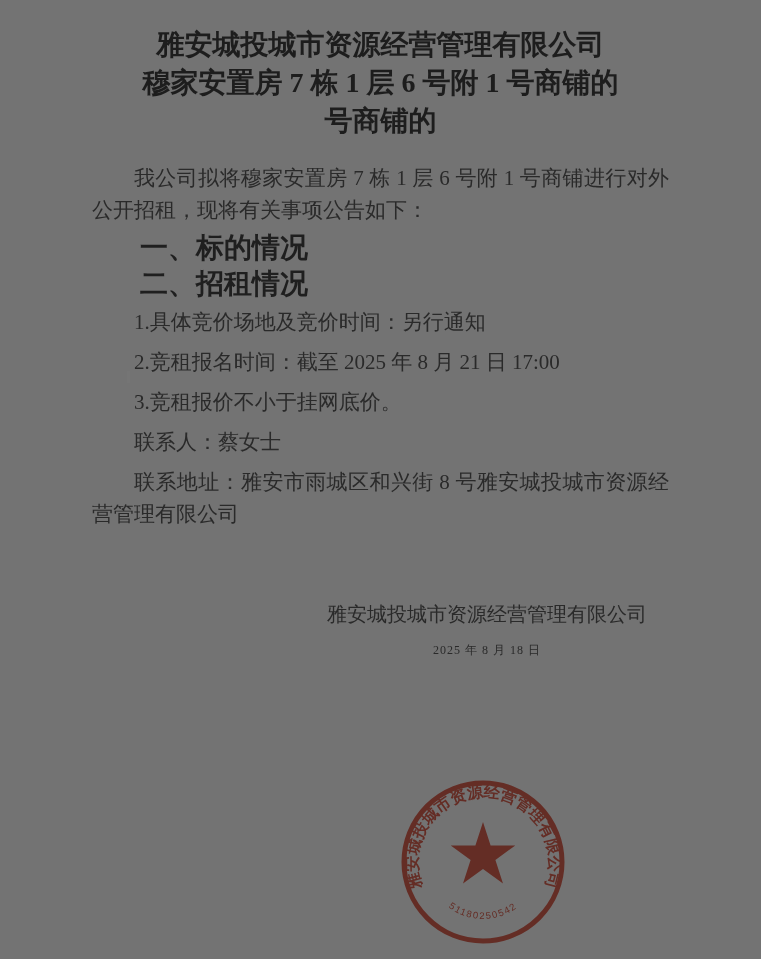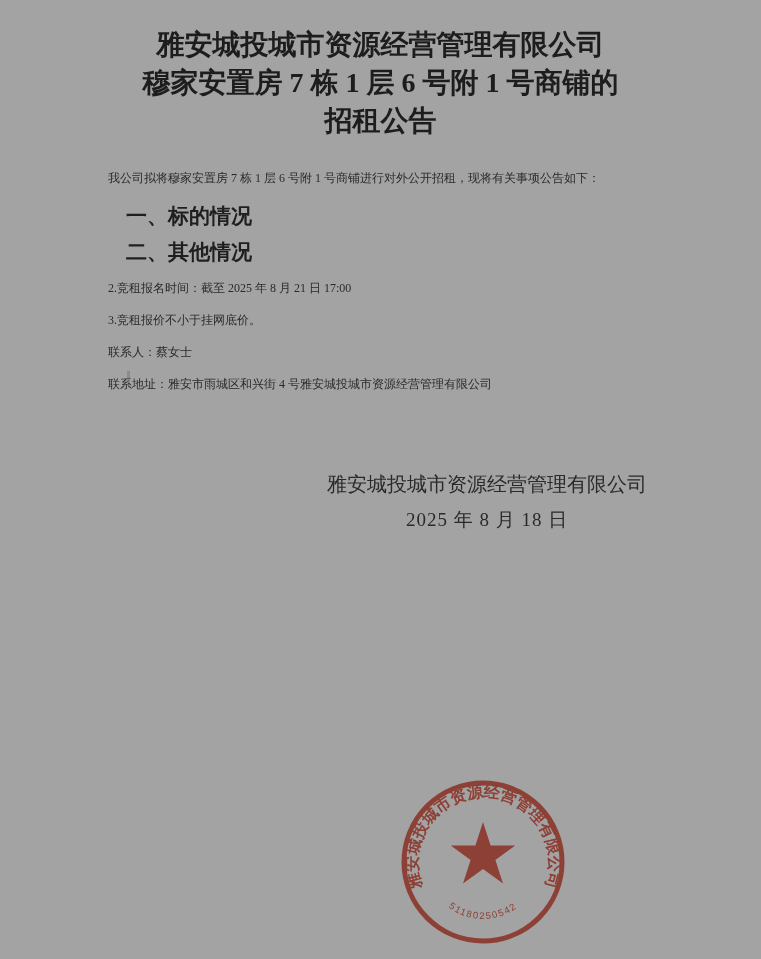--- a/index.html
+++ b/index.html
@@ -1,63 +1,63 @@
 <!DOCTYPE html>
 <html><head>
 <meta charset="utf-8">
 <style>
   html,body{margin:0;padding:0;background:#ffffff;}
   .page{
     position:relative;
     width:761px;height:959px;
-    background:#a3a3a3;
+    background:#737373;
     overflow:hidden;
     box-sizing:border-box;
     padding:26px 84px 0 84px;
     color:#2a2a2a;
     font-family:"Liberation Serif","DejaVu Serif",serif;
   }
   .title{
     margin:0 0 22px 0;
     font-size:28px;
     line-height:38px;
     font-weight:700;
     text-align:center;
     color:#1d1d1d;
     font-family:"Liberation Serif","DejaVu Serif",serif;
   }
   .title .t-line{display:block;}
   p.body{
-    margin:0;
-    font-size:12px;
+    margin:8px;
+    font-size:21px;
     line-height:32px;
     text-indent:2em;
     text-align:justify;
     text-justify:inter-ideograph;
     color:#2a2a2a;
   }
   h2.heading{
     margin:8px 0 6px 0;
-    font-size:21px;
+    font-size:28px;
     line-height:28px;
     font-weight:700;
     text-indent:2em;
     color:#1f1f1f;
     font-family:"Liberation Sans","DejaVu Sans",sans-serif;
   }
   .footer{
     position:relative;
     margin-top:70px;
     margin-left:130px;
     width:546px;
     text-align:center;
     z-index:1;
   }
   .footer .company{font-size:20px;line-height:28px;color:#2a2a2a;}
-  .footer .date{margin-top:9px;font-size:19px;line-height:26px;letter-spacing:1px;color:#2a2a2a;}
+  .footer .date{margin-top:9px;font-size:12px;line-height:26px;letter-spacing:1px;color:#2a2a2a;}
   .seal{
     position:absolute;
     left:388px;top:772px;
     width:190px;height:190px;
     opacity:0.82;
     mix-blend-mode:multiply;
     z-index:2;
     pointer-events:none;
   }
   .seal .ring{fill:none;stroke:#d6402b;stroke-width:5;}
@@ -78,34 +78,35 @@
   }
 </style>
 </head>
 <body>
 
 <div class="page">
 
   <h1 class="title">
     <span class="t-line">雅安城投城市资源经营管理有限公司</span>
     <span class="t-line">穆家安置房 7 栋 1 层 6 号附 1 号商铺的</span>
-    <span class="t-line">招租公告</span>
+    <span class="t-line">号商铺的</span>
   </h1>
 
   <p class="body">我公司拟将穆家安置房 7 栋 1 层 6 号附 1 号商铺进行对外公开招租，现将有关事项公告如下：</p>
 
   <h2 class="heading">一、标的情况</h2>
 
-  <h2 class="heading">二、其他情况</h2>
+  <h2 class="heading">二、招租情况</h2>
 
+  <p class="body">1.具体竞价场地及竞价时间：另行通知</p>
   <p class="body">2.竞租报名时间：截至 2025 年 8 月 21 日 17:00</p>
   <p class="body">3.竞租报价不小于挂网底价。</p>
 
   <p class="body">联系人：蔡女士</p>
-  <p class="body">联系地址：雅安市雨城区和兴街 4 号雅安城投城市资源经营管理有限公司</p>
+  <p class="body">联系地址：雅安市雨城区和兴街 8 号雅安城投城市资源经营管理有限公司</p>
 
   <div class="footer">
     <div class="company">雅安城投城市资源经营管理有限公司</div>
     <div class="date">2025 年 8 月 18 日</div>
   </div>
 
   <svg class="seal" viewBox="0 0 190 190" aria-hidden="true">
     <defs>
       <path id="arcTop" d="M 35.2 117.9 A 66 66 0 1 1 155.8 117.9" fill="none"></path>
       <path id="arcBot" d="M 50.1 125.1 A 57 57 0 0 0 139.9 125.1" fill="none"></path>

